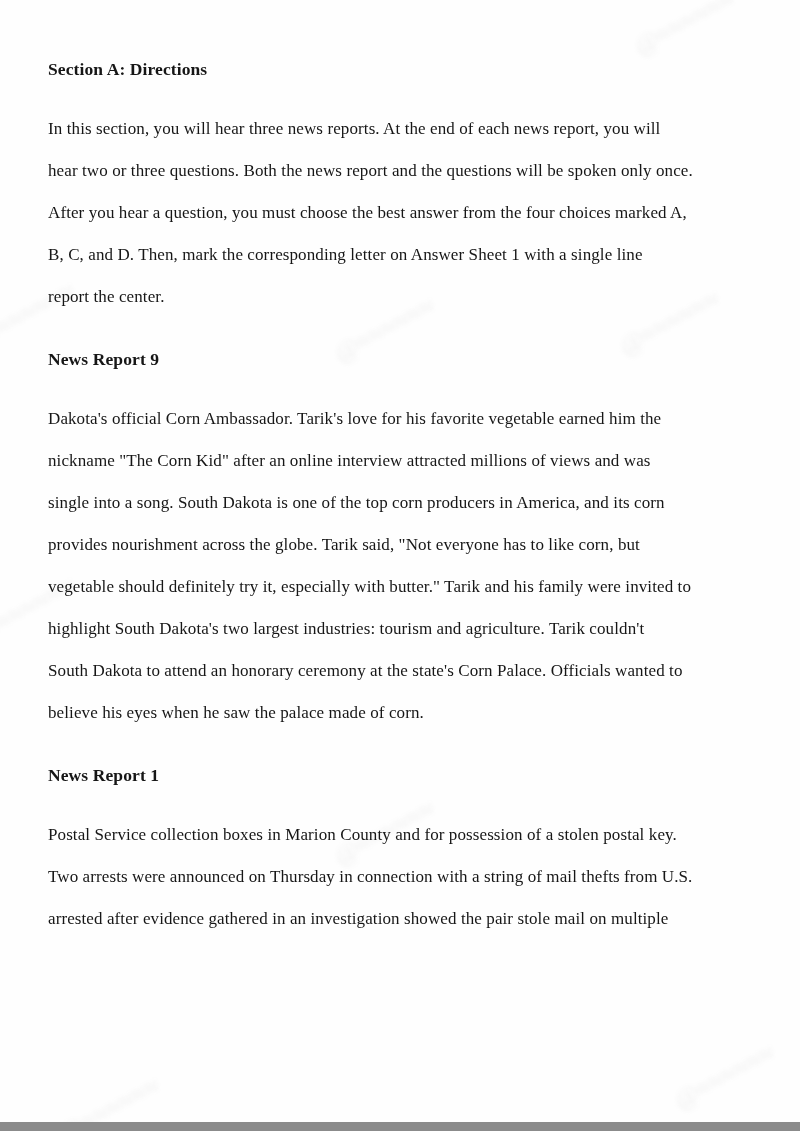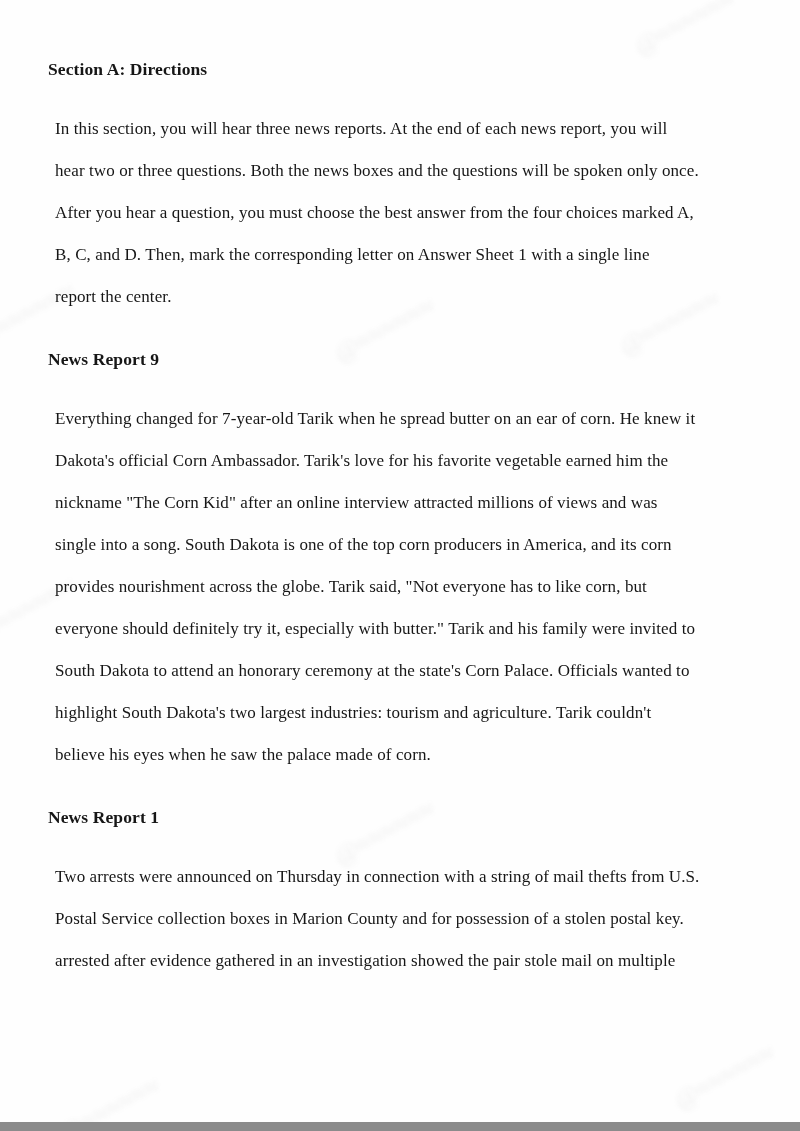--- a/index.html
+++ b/index.html
@@ -24,21 +24,21 @@
   }
   .section-heading {
     font-size: 17.5px;
     font-weight: bold;
     line-height: 42px;
     margin: 0;
     white-space: nowrap;
     letter-spacing: 0.1px;
   }
   .paragraph {
-    margin: 18px 0 20px 7px;
+    margin: 18px 0 20px 0;
   }
   .text-line {
     font-size: 17px;
     line-height: 42px;
     white-space: nowrap;
     letter-spacing: 0.1px;
   }
   
   .watermark {
     position: absolute;
@@ -77,39 +77,38 @@
   <div class="watermark w4">@≈≈≈≈≈≈</div>
   <div class="watermark w5">@≈≈≈≈≈≈</div>
   <div class="watermark w6">@≈≈≈≈≈≈</div>
   <div class="watermark w7">@≈≈≈≈≈≈</div>
   <div class="watermark w8">@≈≈≈≈≈≈</div>
 
   <div class="content" id="doc">
       <div class="section-heading">Section A: Directions</div>
       <div class="paragraph">
         <div class="text-line">In this section, you will hear three news reports. At the end of each news report, you will</div>
-        <div class="text-line">hear two or three questions. Both the news boxes and the questions will be spoken only once.</div>
+        <div class="text-line">hear two or three questions. Both the news report and the questions will be spoken only once.</div>
         <div class="text-line">After you hear a question, you must choose the best answer from the four choices marked A,</div>
         <div class="text-line">B, C, and D. Then, mark the corresponding letter on Answer Sheet 1 with a single line</div>
         <div class="text-line">report the center.</div>
       </div>
       <div class="section-heading">News Report 9</div>
       <div class="paragraph">
-        <div class="text-line">Everything changed for 7-year-old Tarik when he spread butter on an ear of corn. He knew it</div>
         <div class="text-line">Dakota's official Corn Ambassador. Tarik's love for his favorite vegetable earned him the</div>
         <div class="text-line">nickname "The Corn Kid" after an online interview attracted millions of views and was</div>
         <div class="text-line">single into a song. South Dakota is one of the top corn producers in America, and its corn</div>
         <div class="text-line">provides nourishment across the globe. Tarik said, "Not everyone has to like corn, but</div>
-        <div class="text-line">everyone should definitely try it, especially with butter." Tarik and his family were invited to</div>
+        <div class="text-line">vegetable should definitely try it, especially with butter." Tarik and his family were invited to</div>
+        <div class="text-line">highlight South Dakota's two largest industries: tourism and agriculture. Tarik couldn't</div>
         <div class="text-line">South Dakota to attend an honorary ceremony at the state's Corn Palace. Officials wanted to</div>
-        <div class="text-line">highlight South Dakota's two largest industries: tourism and agriculture. Tarik couldn't</div>
         <div class="text-line">believe his eyes when he saw the palace made of corn.</div>
       </div>
       <div class="section-heading">News Report 1</div>
       <div class="paragraph">
+        <div class="text-line">Postal Service collection boxes in Marion County and for possession of a stolen postal key.</div>
         <div class="text-line">Two arrests were announced on Thursday in connection with a string of mail thefts from U.S.</div>
-        <div class="text-line">Postal Service collection boxes in Marion County and for possession of a stolen postal key.</div>
         <div class="text-line">arrested after evidence gathered in an investigation showed the pair stole mail on multiple</div>
       </div>
     </div>
 
   <div class="footer-bar"></div>
 </div>
 
 </body></html>

